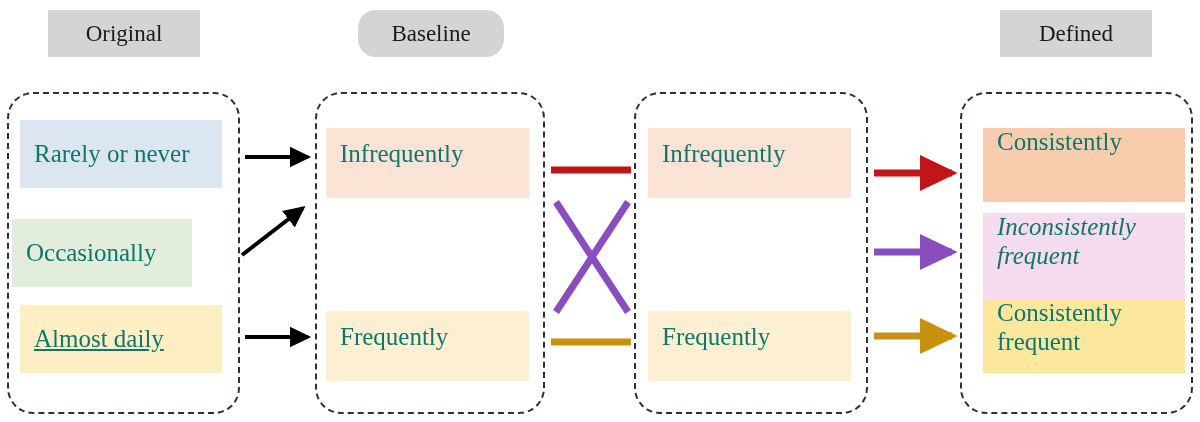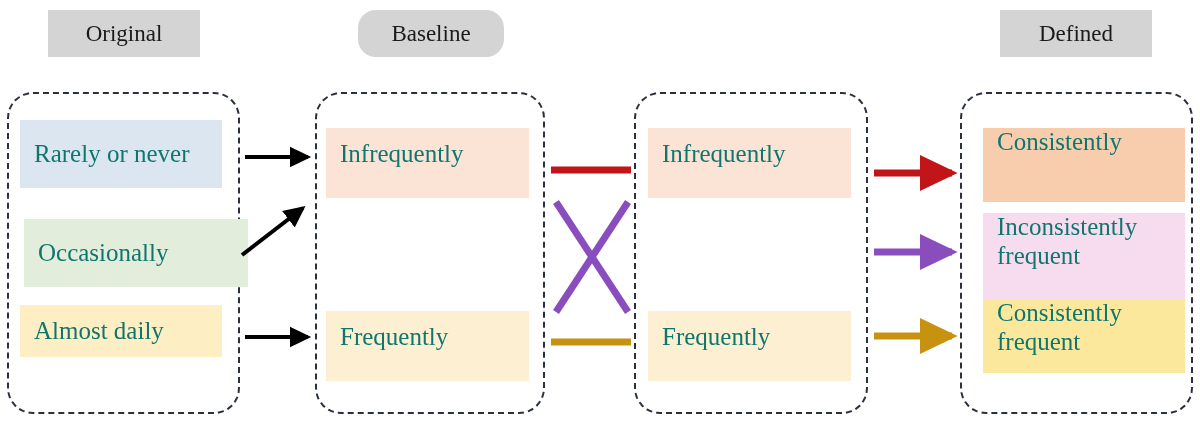--- a/index.html
+++ b/index.html
@@ -79,24 +79,24 @@
   <div class="col-header" style="left:1000px;width:152px;">Defined</div>
 
   <div class="group-box" style="left:7px;   top:92px; width:233px; height:322px;"></div>
   <div class="group-box" style="left:315px; top:92px; width:230px; height:322px;"></div>
   <div class="group-box" style="left:634px; top:92px; width:234px; height:322px;"></div>
   <div class="group-box" style="left:960px; top:92px; width:233px; height:322px;"></div>
 
   <div class="cell" style="left:20px; top:120px; width:202px; height:68px; background:#dce6f1;">
     <span class="cell-text">Rarely or never</span>
   </div>
-  <div class="cell" style="left:24px; top:219px; width:224px; height:68px; background:#e2eedb;">
+  <div class="cell" style="left:12px; top:219px; width:180px; height:68px; background:#e2eedb;">
     <span class="cell-text">Occasionally</span>
   </div>
-  <div class="cell" style="left:20px; top:305px; width:202px; height:52px; background:#fdeec4;">
+  <div class="cell" style="left:20px; top:305px; width:202px; height:68px; background:#fdeec4;text-decoration:underline;">
     <span class="cell-text">Almost daily</span>
   </div>
 
   <div class="cell" style="left:326px; top:128px; width:203px; height:70px; background:#fbe3d6; align-items:flex-start; padding-top:12px;">
     <span class="cell-text">Infrequently</span>
   </div>
   <div class="cell" style="left:326px; top:311px; width:203px; height:70px; background:#fcefd2; align-items:flex-start; padding-top:12px;">
     <span class="cell-text">Frequently</span>
   </div>
 
@@ -105,21 +105,21 @@
   </div>
   <div class="cell" style="left:648px; top:311px; width:203px; height:70px; background:#fcefd2; align-items:flex-start; padding-top:12px;">
     <span class="cell-text">Frequently</span>
   </div>
 
   <div class="cell two-line" style="left:983px; top:128px; width:202px; height:74px; background:#f7cdad;">
     <span>
       <span class="cell-text">Consistently</span>
     </span>
   </div>
-  <div class="cell two-line" style="left:983px; top:213px; width:202px; height:95px; background:#f7dcef;">
+  <div class="cell two-line" style="left:983px; top:213px; width:202px; height:95px; background:#f7dcef;font-style:italic;">
     <span>
       <span class="cell-text">Inconsistently</span>
       <span class="cell-text">frequent</span>
     </span>
   </div>
   <div class="cell two-line" style="left:983px; top:299px; width:202px; height:74px; background:#fce89c;">
     <span>
       <span class="cell-text">Consistently</span>
       <span class="cell-text">frequent</span>
     </span>

